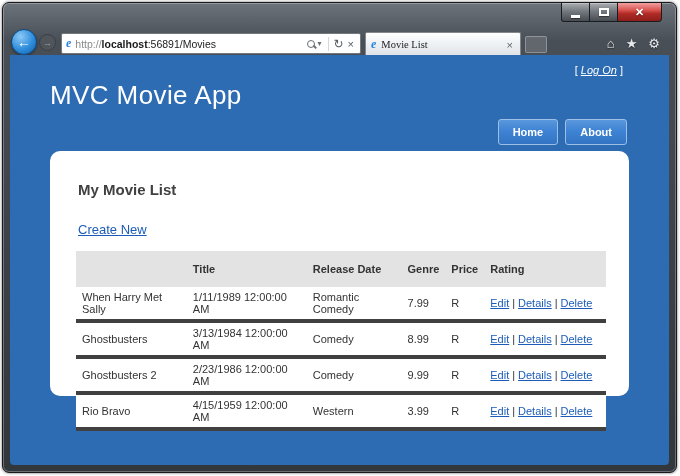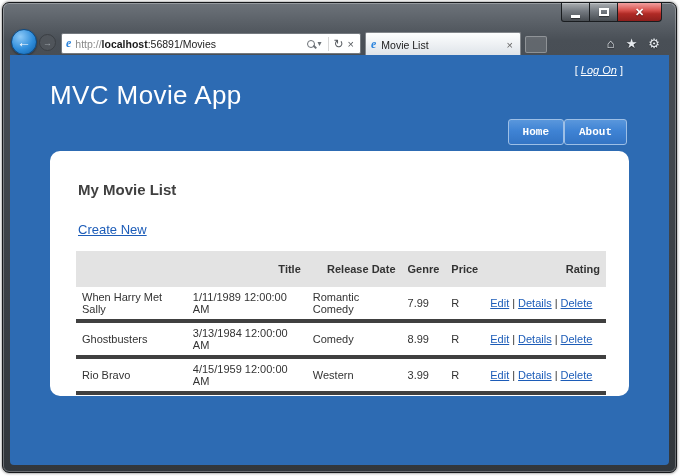--- a/index.html
+++ b/index.html
@@ -64,57 +64,57 @@
   .refresh { color:#55595e; font-size:12px; margin:0 2px; }
   .stop { color:#55595e; font-size:11px; margin:0 2px; }
 
   .tab {
     position:absolute; left:362px; top:29px; width:156px; height:24px;
     background:linear-gradient(#fdfefe, #e7ebef 70%, #dde2e7);
     border:1px solid #83878c; border-bottom:none; border-radius:2px 2px 0 0;
     display:flex; align-items:center; padding:0 5px; font-size:10.5px; color:#222;
   }
   .tab-fav { color:#2f86dd; font-weight:bold; font-style:italic; font-family:"Liberation Serif", serif; font-size:12px; margin-right:5px; }
-  .tab-title { flex:1; white-space:nowrap; overflow:hidden; }
+  .tab-title { flex:1; white-space:nowrap; overflow:hidden;font-family:Liberation Serif, serif; }
   .tab-close { color:#666; font-size:11px; padding:0 2px; }
   .tab-stub {
     position:absolute; left:522px; top:33px; width:22px; height:17px;
     background:rgba(255,255,255,0.14); border:1px solid rgba(255,255,255,0.28); border-radius:2px;
   }
 
   .chrome-icons { position:absolute; right:16px; top:33px; display:flex; gap:11px; color:#e6eaef; font-size:13px; }
   .chrome-icons span { text-shadow:0 1px 1px rgba(0,0,0,.5); }
 
   
   .page {
     position:absolute; left:7px; right:7px; top:52px; bottom:7px;
     background:#2d6bb3; border-radius:0 0 4px 4px; overflow:hidden;
   }
   .logon { text-align:right; padding:9px 46px 0 0; color:#fff; font-size:11px; }
   .logon a { color:#fff; text-decoration:underline; cursor:pointer;font-style:italic; }
   .app-title {
     color:#fff; font-size:26px; font-weight:normal; margin:4px 0 0 40px; letter-spacing:0.4px;
   }
-  .nav { display:flex; justify-content:flex-end; margin:8px 42px 0 0;font-family:Liberation Mono, monospace; }
+  .nav { display:flex; justify-content:flex-end; gap:7px; margin:8px 42px 0 0; }
   .nav-btn {
     background:linear-gradient(#5a97dc, #3f83d4 45%, #3374c4);
     border:1px solid #9dbfe6; color:#fff; font-weight:bold; font-size:11px;
     padding:6px 14px; border-radius:3px; cursor:pointer;
   }
 
   .card {
     margin:6px 40px 0 40px; background:#fff; border-radius:10px;
     padding:26px 26px; height:245px;
   }
   .section-heading { font-size:15px; font-weight:bold; color:#404040; margin:4px 0 0 2px; }
   .create { display:inline-block; margin:24px 0 14px 2px; color:#1c5cb8; font-size:13px; text-decoration:underline; cursor:pointer; }
 
   table.movies { border-collapse:collapse; font-size:11px; color:#333; width:530px; }
   table.movies th {
-    background:#e3e3e3; font-weight:bold; text-align:right; padding:12px 6px; color:#333;
+    background:#e3e3e3; font-weight:bold; text-align:left; padding:12px 6px; color:#333;
     height:21px;
   }
   table.movies td { padding:4px 6px; height:21px; border-bottom:4px solid #404040; background:#fff; }
   table.movies a { color:#1c5cb8; text-decoration:underline; cursor:pointer; }
   .sep { color:#333; margin:0 3px; }
 
   .c0{width:112px;} .c1{width:122px;} .c2{width:96px;} .c3{width:42px;} .c4{width:36px;} .c5{width:122px;}
 </style>
 </head>
 <body>
@@ -204,20 +204,30 @@
             <td>Ghostbusters</td>
             <td>3/13/1984 12:00:00 AM</td>
             <td>Comedy</td>
             <td>8.99</td>
             <td>R</td>
             <td>
               <a>Edit</a><span class="sep">|</span><a>Details</a><span class="sep">|</span><a>Delete</a>
             </td>
           </tr>
           <tr>
+            <td>Ghostbusters 2</td>
+            <td>2/23/1986 12:00:00 AM</td>
+            <td>Comedy</td>
+            <td>9.99</td>
+            <td>R</td>
+            <td>
+              <a>Edit</a><span class="sep">|</span><a>Details</a><span class="sep">|</span><a>Delete</a>
+            </td>
+          </tr>
+          <tr>
             <td>Rio Bravo</td>
             <td>4/15/1959 12:00:00 AM</td>
             <td>Western</td>
             <td>3.99</td>
             <td>R</td>
             <td>
               <a>Edit</a><span class="sep">|</span><a>Details</a><span class="sep">|</span><a>Delete</a>
             </td>
           </tr>
         </tbody>

